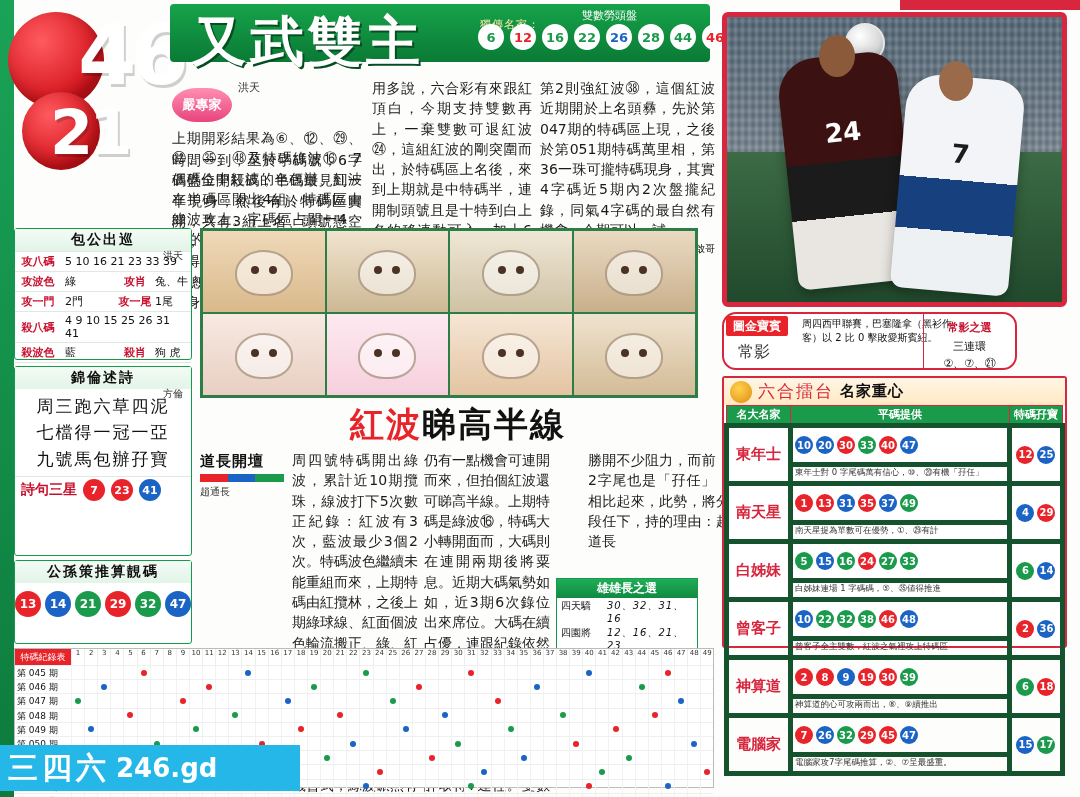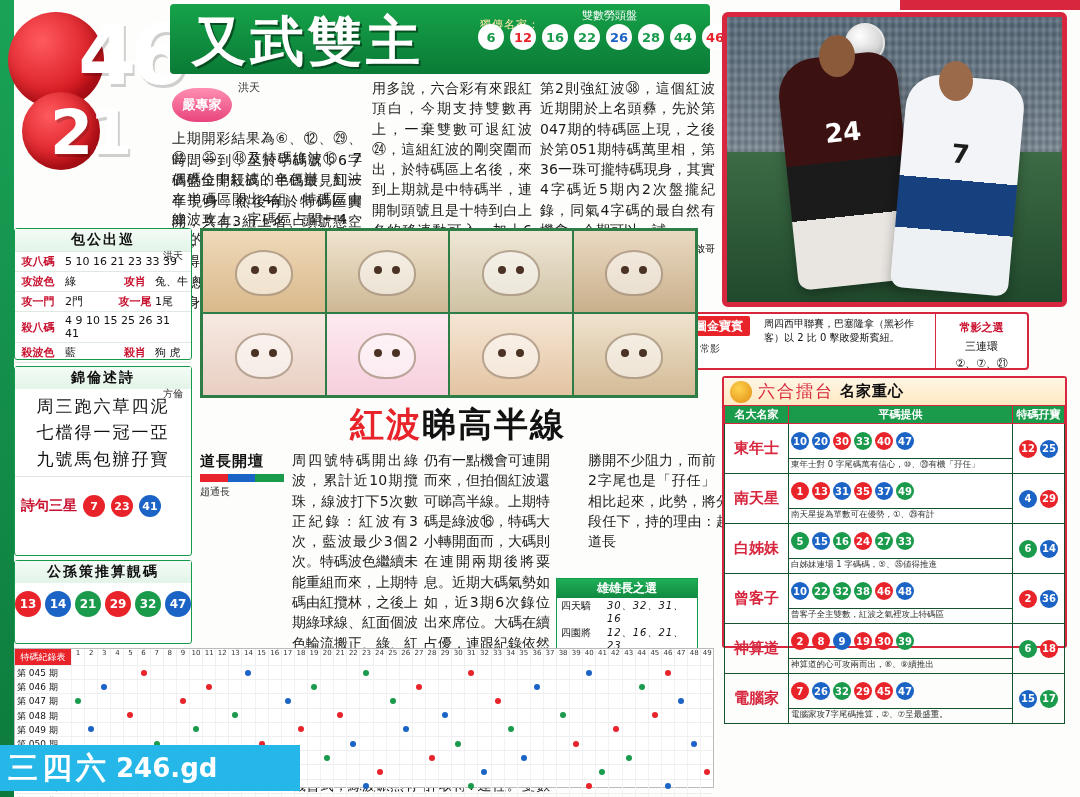--- a/index.html
+++ b/index.html
@@ -42,21 +42,21 @@
     font-family:"DejaVu Sans",sans-serif;
   }
   #bignum .n21 {
     position:absolute; left:50px; top:96px;
     font-size:62px; font-weight:bold; color:#ffffff;
     letter-spacing:-4px; text-shadow:2px 3px 0 rgba(0,0,0,.18);
   }
 
   
   #masthead {
-    left:170px; top:4px; width:540px; height:70px;
+    left:170px; top:4px; width:540px; height:58px;
     background:linear-gradient(180deg,#16a34a,#0a7a35);
     border-radius:4px;
   }
   #masthead .title {
     position:absolute; left:22px; top:2px;
     font-size:54px; font-weight:bold; color:#ffffff;
     letter-spacing:4px;
     font-family:"DejaVu Sans","Liberation Sans",sans-serif;
     text-shadow:2px 2px 0 #064d21;
   }
@@ -139,29 +139,29 @@
     background:#9b6a4a; border-radius:50%;
   }
   #photo .balltop {
     position:absolute; left:118px; top:6px; width:40px; height:40px; border-radius:50%;
     background:radial-gradient(circle at 35% 30%,#fff,#d8d8d8 60%,#9a9a9a);
     border:2px solid #e6e6e6;
   }
 
   
   #photocap {
-    left:684px; top:312px; width:345px; height:58px;
-    border:2px solid #d7263d; border-radius:4px; background:#ffffff;
+    left:722px; top:312px; width:295px; height:58px;
+    border:2px solid #d7263d; border-radius:14px; background:#ffffff;
   }
   #photocap .tag {
     position:absolute; left:2px; top:2px; width:62px; height:20px;
     background:#e8232a; color:#fff; font-size:12px; font-weight:bold;
     display:flex; align-items:center; justify-content:center; border-radius:2px;
   }
-  #photocap .who { position:absolute; left:14px; top:28px; font-size:10px; color:#333; }
+  #photocap .who { position:absolute; left:14px; top:28px; font-size:16px; color:#333; }
   #photocap .txt { position:absolute; left:78px; top:3px; width:168px; font-size:10px; line-height:1.4; color:#111; }
   #photocap .right {
     position:absolute; right:0; top:0; width:92px; height:100%;
     border-left:1px solid #d7263d; text-align:center;
   }
   #photocap .right .lbl { font-size:11px; color:#c8102e; font-weight:bold; margin-top:6px; }
   #photocap .right .val { font-size:11px; color:#111; margin-top:4px; }
   #photocap .right .nums { font-size:11px; color:#111; margin-top:2px; }
 
   
@@ -179,21 +179,21 @@
   .kv .k2 { width:40px; color:#c8102e; font-weight:bold; text-align:center; }
   .kv .v2 { width:36px; color:#111; }
 
   #jinlun { left:14px; top:366px; width:178px; height:190px; }
   #jinlun .author { position:absolute; right:8px; top:20px; font-size:10px; color:#333; }
   #jinlun .poem {
     padding:4px 6px; font-size:17px; line-height:1.55; color:#111;
     letter-spacing:2px; text-align:center; font-family:"DejaVu Serif","Liberation Serif",serif;
   }
   #jinlun .three {
-    display:flex; align-items:center; gap:6px; padding:18px 6px; border-top:1px solid #dfe9e2;text-align:right;
+    display:flex; align-items:center; gap:6px; padding:2px 6px; border-top:1px solid #dfe9e2;text-align:right;
   }
   #jinlun .three .lbl { font-size:14px; font-weight:bold; color:#c8102e; }
   #jinlun .three .ball { width:22px; height:22px; font-size:11px; }
 
   #gongsun { left:14px; top:560px; width:178px; height:84px; }
   #gongsun .row { display:flex; gap:4px; justify-content:center; padding:8px 0 0; }
   #gongsun .ball { width:26px; height:26px; font-size:12px; }
 
   
   #comic {
@@ -252,21 +252,21 @@
   #leitai { left:722px; top:376px; width:345px; height:272px; border:2px solid #d7263d; background:#fff; border-radius:3px; }
   #leitai .hdr { display:flex; align-items:center; gap:6px; padding:2px 6px; background:linear-gradient(180deg,#fff6e5,#ffe9c2); }
   #leitai .hdr .sun { width:22px; height:22px; border-radius:50%; background:radial-gradient(circle at 40% 35%,#ffd34d,#e08b12); }
   #leitai .hdr .t { font-size:17px; font-weight:normal; color:#d7263d; letter-spacing:2px; }
   #leitai .hdr .t2 { font-size:15px; font-weight:bold; color:#111; letter-spacing:1px; }
   #leitai table { width:100%; border-collapse:collapse; }
   #leitai th {
     background:#1a9a4b; color:#fff; font-size:11px; font-weight:bold; padding:1px 0;
     border:1px solid #d7263d;
   }
-  #leitai td { border:1px solid #14532d; padding:8px 2px; vertical-align:middle; }
+  #leitai td { border:5px solid #14532d; padding:8px 2px; vertical-align:middle; }
   #leitai .name { width:64px; text-align:center; font-size:15px; font-weight:bold; color:#d7263d; }
   #leitai .cmt { font-size:8.5px; color:#333; padding:0 2px 2px; border-top:0; }
   #leitai .balls { display:flex; gap:3px; flex-wrap:nowrap; justify-content:flex-start; }
   #leitai .balls .ball { width:18px; height:18px; font-size:10px; }
   #leitai .sp { display:flex; gap:3px; justify-content:center; }
 
   
   #chart { left:14px; top:648px; width:700px; height:140px; background:#fff; border:1px solid #bbb; }
   #chart .corner {
     position:absolute; left:0; top:0; width:56px; height:16px; background:#e8232a; color:#fff;

